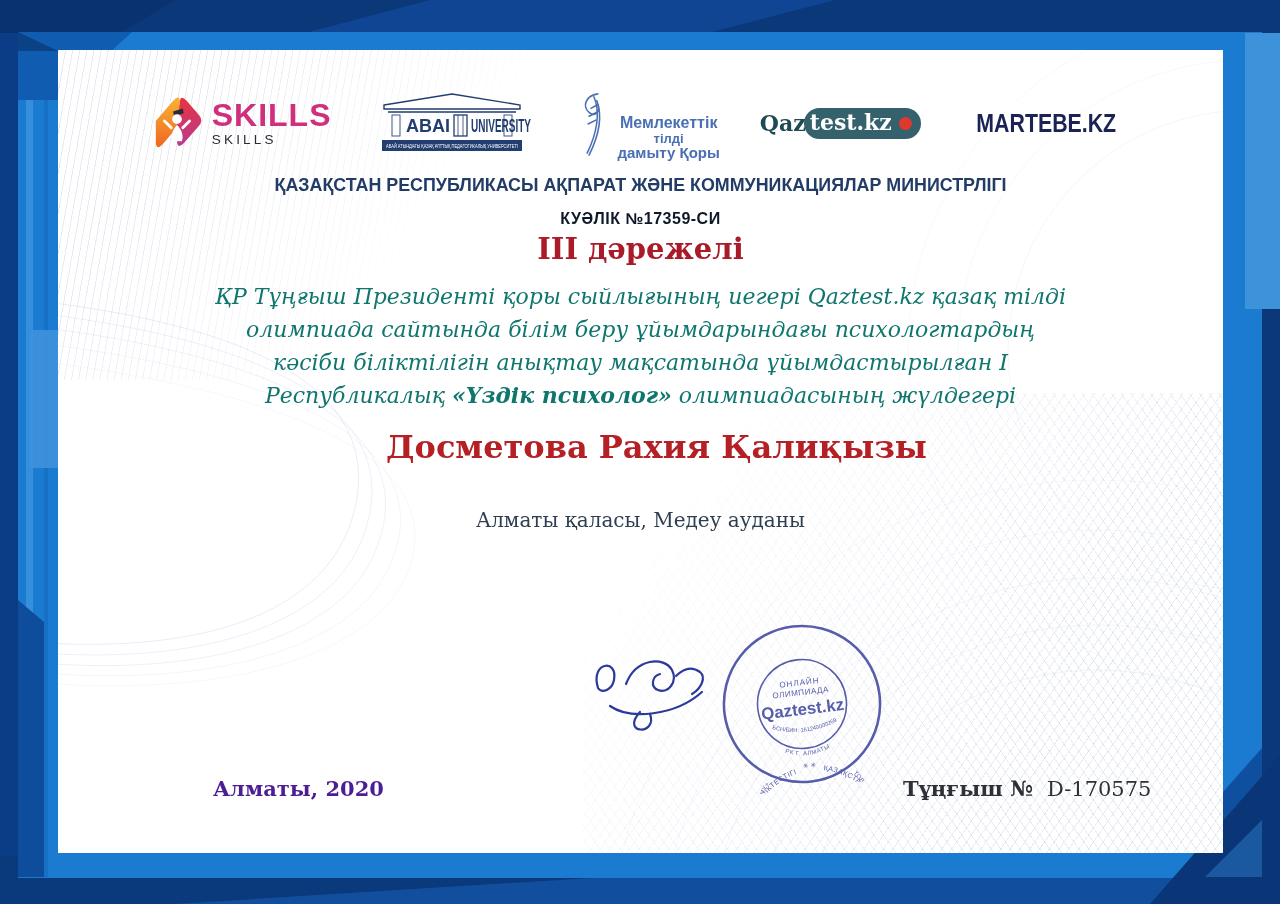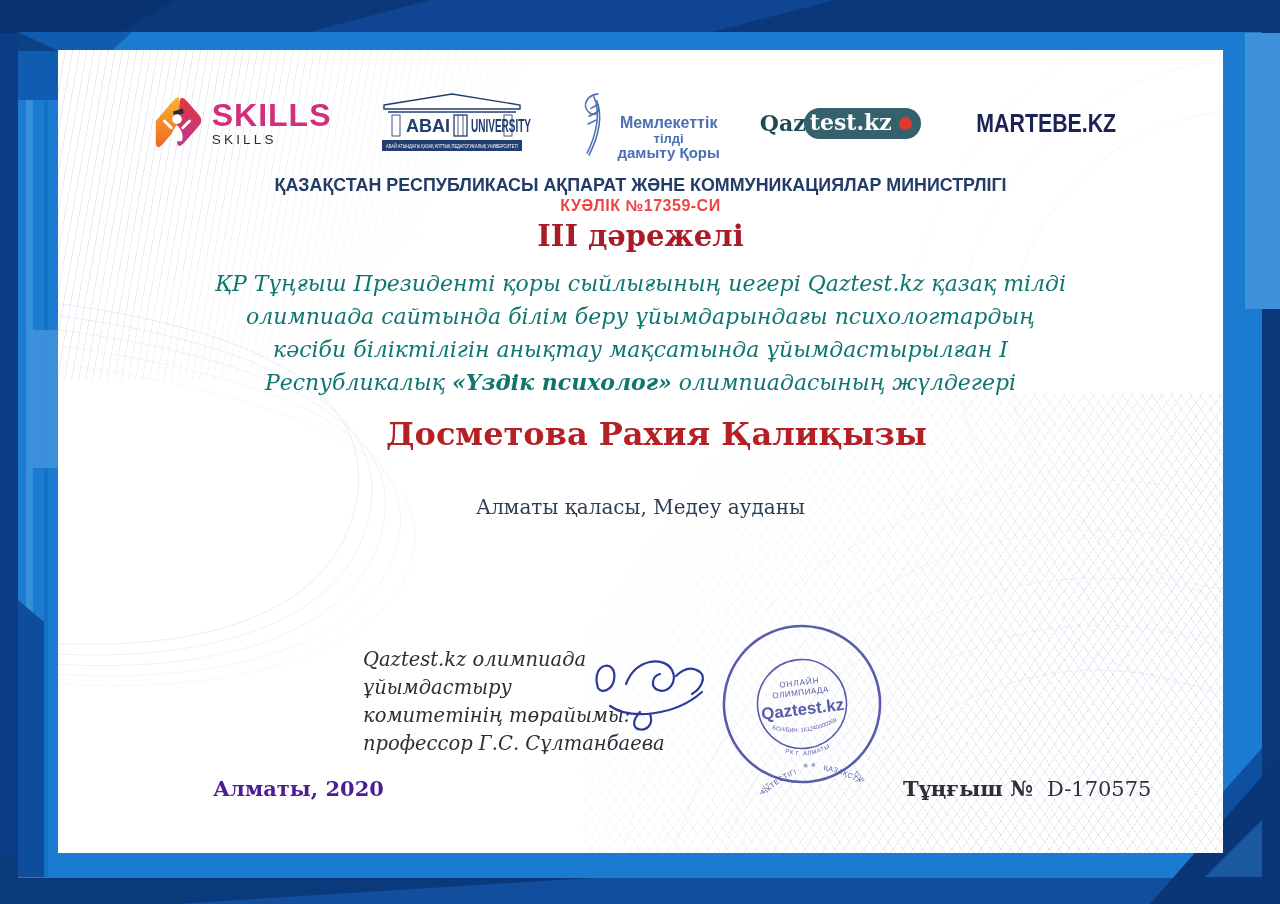--- a/index.html
+++ b/index.html
@@ -41,21 +41,21 @@
   .qaz-dot { width:13px; height:13px; border-radius:50%; background:#df392e; margin-left:7px; margin-top:4px; }
 
   .martebe { font-weight:bold; font-size:26px; color:#1a2353; transform:scaleX(.82); display:inline-block; letter-spacing:0; }
 
   .fund-text { text-align:center; line-height:1.05; color:#4a6fb3; font-weight:bold; }
   .fund-l1 { font-size:16px;margin-top:30px; } .fund-l2 { font-size:13px; } .fund-l3 { font-size:15px; }
 
   
   .ministry { margin-top:12px; font-size:19px; font-weight:bold; color:#223c66;
               transform:scaleX(.94); letter-spacing:0; }
-  .license  { margin-top:1px; font-size:16px; font-weight:bold; color:#ef4444; letter-spacing:.5px; }
+  .license  { margin-top:14px; font-size:16px; font-weight:bold; color:#0f172a; letter-spacing:.5px; }
 
   .title { margin-top:0px; font-family:"DejaVu Serif", serif; font-weight:bold;
            font-size:84px; line-height:92px; color:#2d76bd; letter-spacing:3px; }
   .degree { margin-top:4px; font-family:"DejaVu Serif", serif; font-weight:bold;
             font-size:29px; color:#a91b28; }
 
   .body-text { margin:14px auto 0; width:860px; font-family:"DejaVu Serif", serif; font-style:italic;
                font-size:22px; line-height:33px; color:#0f766e; }
   .body-text .b { font-weight:bold; }
 
@@ -213,25 +213,20 @@
       <div class="license">КУӘЛІК №17359-СИ</div>
 
       <div class="degree">III дәрежелі</div>
 
       <p class="body-text"><span>ҚР Тұңғыш Президенті қоры сыйлығының иегері Qaztest.kz қазақ тілді олимпиада сайтында білім беру ұйымдарындағы психологтардың кәсіби біліктілігін анықтау мақсатында ұйымдастырылған I Республикалық</span> <span class="b">«Үздік психолог»</span><span> олимпиадасының жүлдегері</span></p>
 
       <div class="recipient">Досметова Рахия Қалиқызы</div>
       <div class="location">Алматы қаласы, Медеу ауданы</div>
     </div>
 
-    <div class="sig-text">
-      <div>Qaztest.kz олимпиада ұйымдастыру</div>
-      <div>комитетінің төрайымы:</div>
-      <div>профессор Г.С. Сұлтанбаева</div>
-    </div>
 
     <svg class="sig-ink" width="150" height="100" viewBox="0 0 150 100">
       <g fill="none" stroke="#2b3a9a" stroke-width="2.2" stroke-linecap="round">
         <path d="M 20,40 C 12,14 40,10 36,32 C 34,42 24,46 20,40"></path>
         <path d="M 48,36 C 58,10 86,8 94,22 C 100,34 90,46 80,42 C 72,39 74,28 82,26"></path>
         <path d="M 98,28 C 106,20 114,18 122,24 C 128,29 124,40 114,46"></path>
         <path d="M 32,58 C 52,72 97,68 124,44"></path>
         <path d="M 62,64 C 42,86 80,88 72,66"></path>
       </g>
     </svg>

